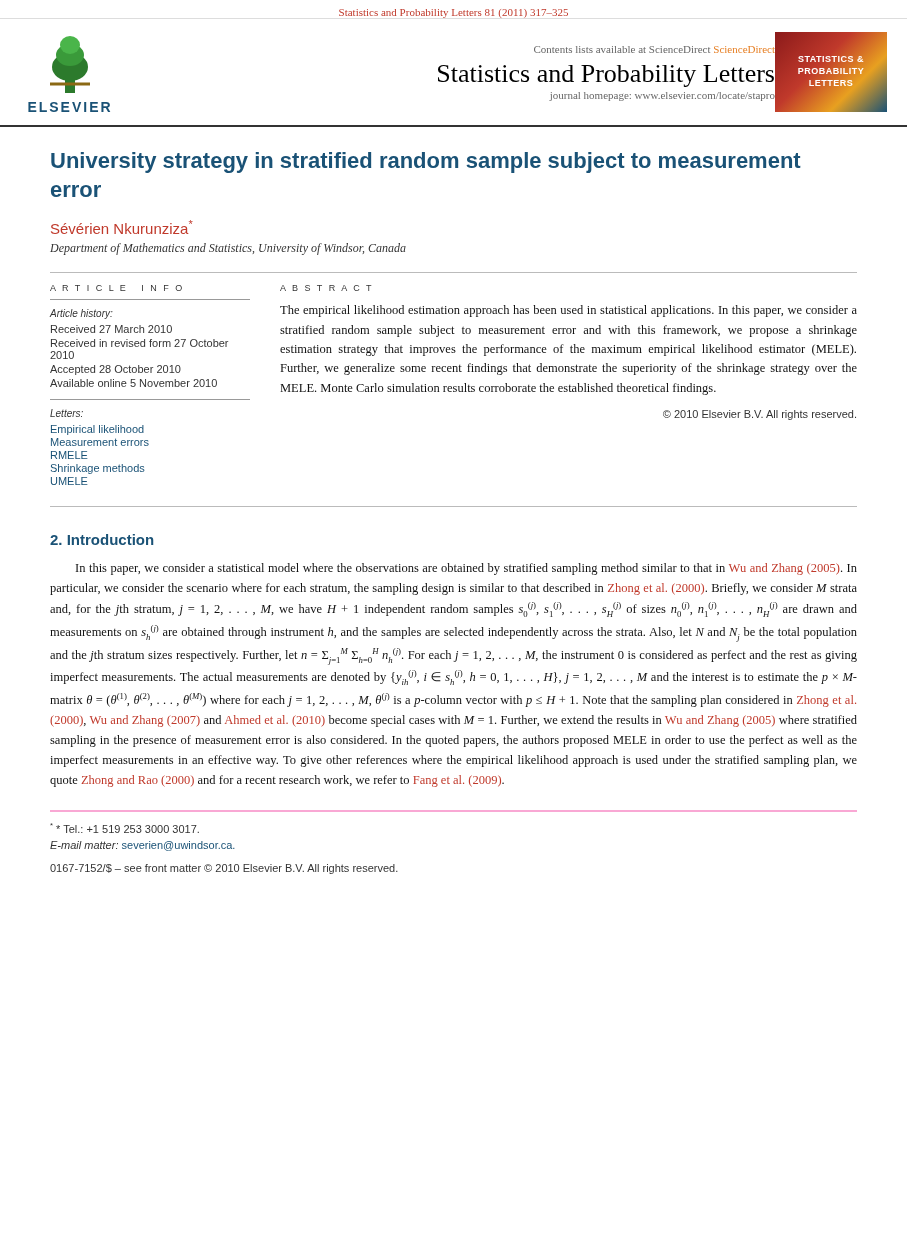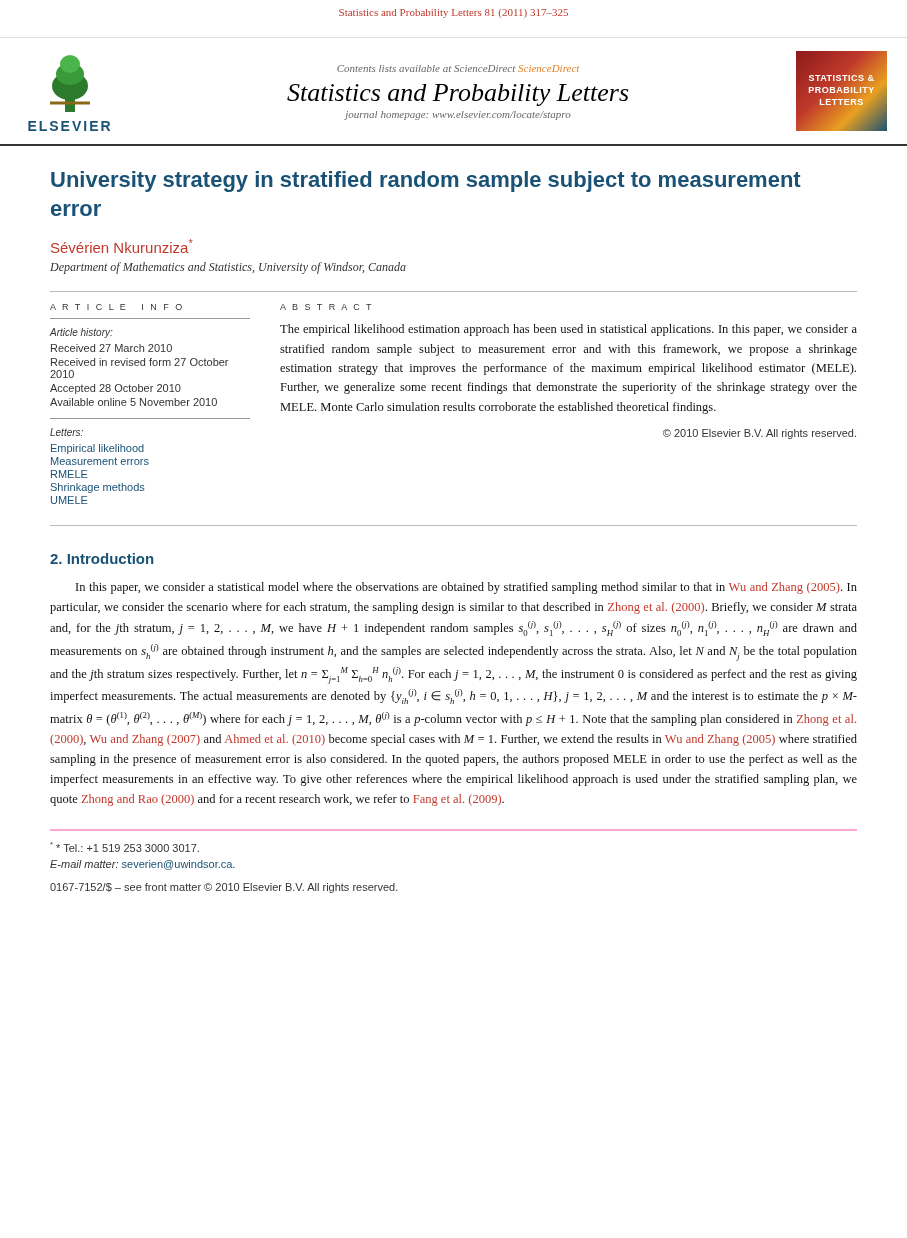--- a/index.html
+++ b/index.html
@@ -7,21 +7,21 @@
       font-family: 'Times New Roman', Times, serif;
       background: #fff;
       color: #000;
       font-size: 13px;
       width: 907px;
       min-height: 1238px;
     }
     .top-bar {
       background: #fff;
       text-align: center;
-      padding: 6px 0 19px;
+      padding: 6px 0 0;
       font-size: 11px;
       color: #c0392b;
       border-bottom: 1px solid #ddd;
     }
     .journal-header {
       display: flex;
       align-items: center;
       padding: 10px 20px;
       border-bottom: 2px solid #333;
       position: relative;
@@ -34,22 +34,21 @@
       display: flex;
       flex-direction: column;
       align-items: center;
     }
     .elsevier-tree {
       width: 70px;
       height: 70px;
     }
     .header-center {
       flex: 1;
-      text-align: center;
-      font-style: italic;
+      text-align: right;
     }
     .sciencedirect-link {
       font-size: 11px;
       color: #666;
       margin-bottom: 4px;
     }
     .sciencedirect-link a {
       color: #e67e22;
       text-decoration: none;
     }
@@ -58,21 +57,21 @@
       font-weight: normal;
       color: #000000;
       font-family: Georgia, serif;
       margin-bottom: 0;
     }
     .journal-homepage {
       font-size: 11px;
       color: #666;
     }
     .journal-logo-right {
-      width: 91px;
+      width: 112px;
       flex-shrink: 0;
       background: linear-gradient(135deg, #8B1A1A 0%, #c0392b 40%, #e8a020 70%, #1a5276 100%);
       height: 80px;
       display: flex;
       align-items: center;
       justify-content: flex-end;
       color: white;
       font-size: 9px;
       font-weight: bold;
       font-family: Arial, sans-serif;

